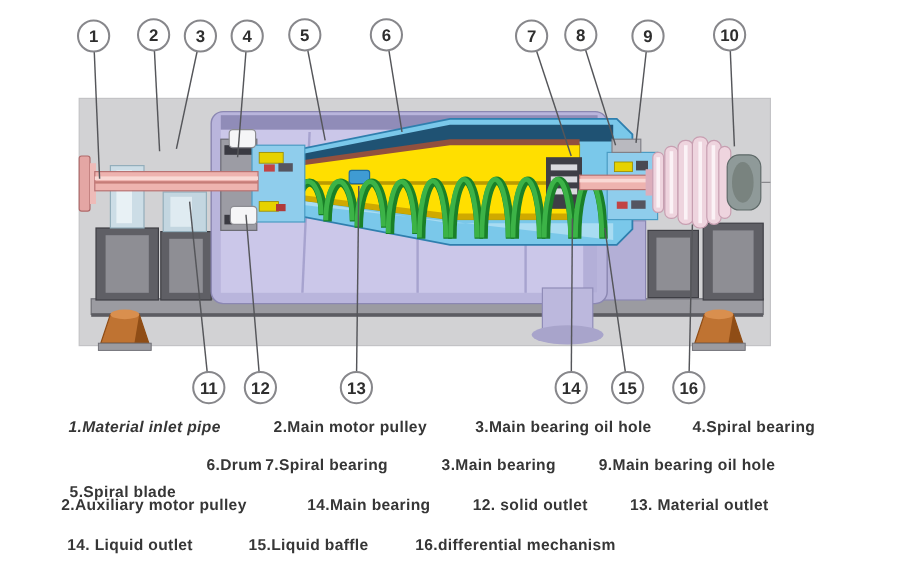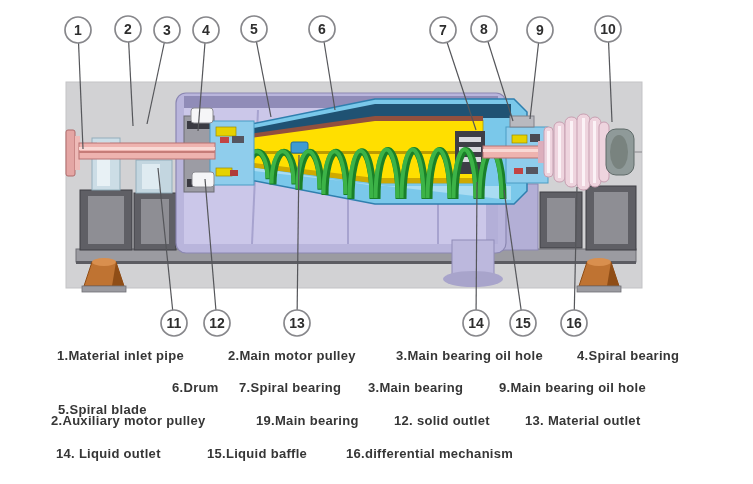--- a/index.html
+++ b/index.html
@@ -259,30 +259,30 @@
           <text x="523" y="323" dy="0.36em" text-anchor="middle" class="callout-num">15</text>
         </g>
         <g>
           <circle cx="574" cy="323" r="13" fill="#ffffff" stroke="#87878b" stroke-width="1.7"></circle>
           <text x="574" y="323" dy="0.36em" text-anchor="middle" class="callout-num">16</text>
         </g>
       </g>
   </svg>
 
   <div id="legend">
-      <span class="legend-item" style="left: 57px; top: 348px;">1.Material inlet pipe</span>
+      <span class="legend-item" style="left: 57px; top: 348px; font-style: italic;">1.Material inlet pipe</span>
       <span class="legend-item" style="left: 228px; top: 348px;">2.Main motor pulley</span>
       <span class="legend-item" style="left: 396px; top: 348px;">3.Main bearing oil hole</span>
       <span class="legend-item" style="left: 577px; top: 348px;">4.Spiral bearing</span>
       <span class="legend-item" style="left: 58px; top: 402px;">5.Spiral blade</span>
       <span class="legend-item" style="left: 172px; top: 380px;">6.Drum</span>
-      <span class="legend-item" style="left: 239px; top: 380px;">7.Spiral bearing</span>
+      <span class="legend-item" style="left: 221px; top: 380px;">7.Spiral bearing</span>
       <span class="legend-item" style="left: 368px; top: 380px;">3.Main bearing</span>
       <span class="legend-item" style="left: 499px; top: 380px;">9.Main bearing oil hole</span>
       <span class="legend-item" style="left: 51px; top: 413px;">2.Auxiliary motor pulley</span>
-      <span class="legend-item" style="left: 256px; top: 413px;">19.Main bearing</span>
+      <span class="legend-item" style="left: 256px; top: 413px;">14.Main bearing</span>
       <span class="legend-item" style="left: 394px; top: 413px; text-align: center;">12. solid outlet</span>
       <span class="legend-item" style="left: 525px; top: 413px; text-align: center;">13. Material outlet</span>
       <span class="legend-item" style="left: 56px; top: 446px;">14. Liquid outlet</span>
       <span class="legend-item" style="left: 207px; top: 446px;">15.Liquid baffle</span>
       <span class="legend-item" style="left: 346px; top: 446px;">16.differential mechanism</span>
     </div>
 </div>
 
 </body></html>

